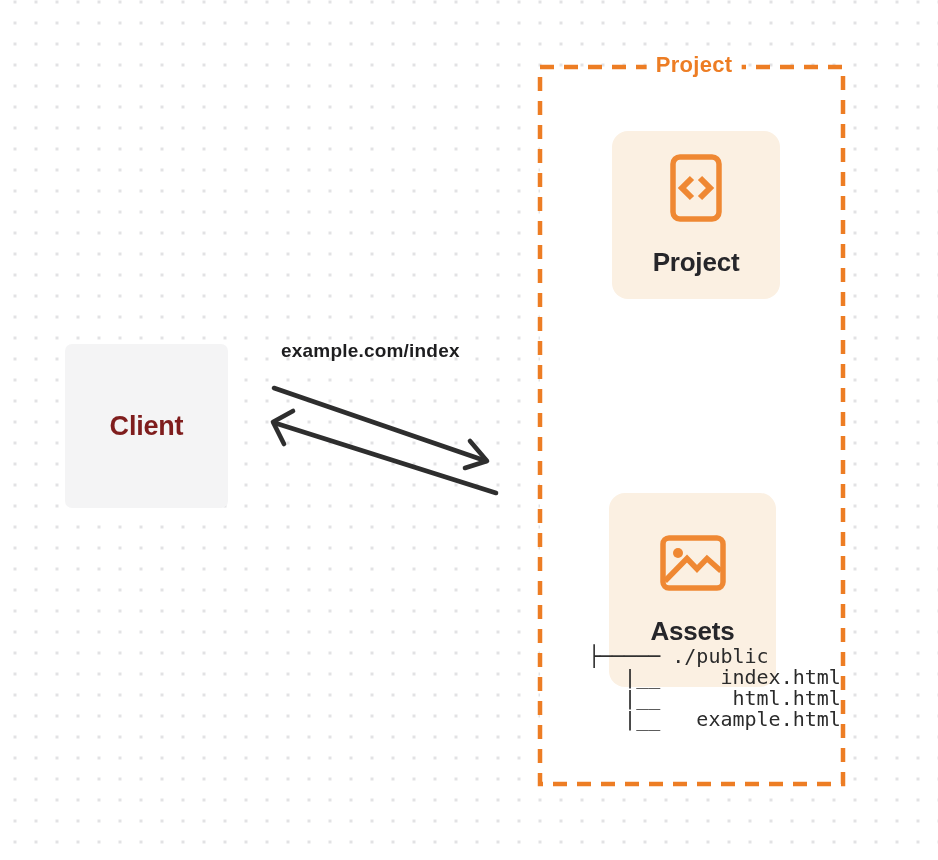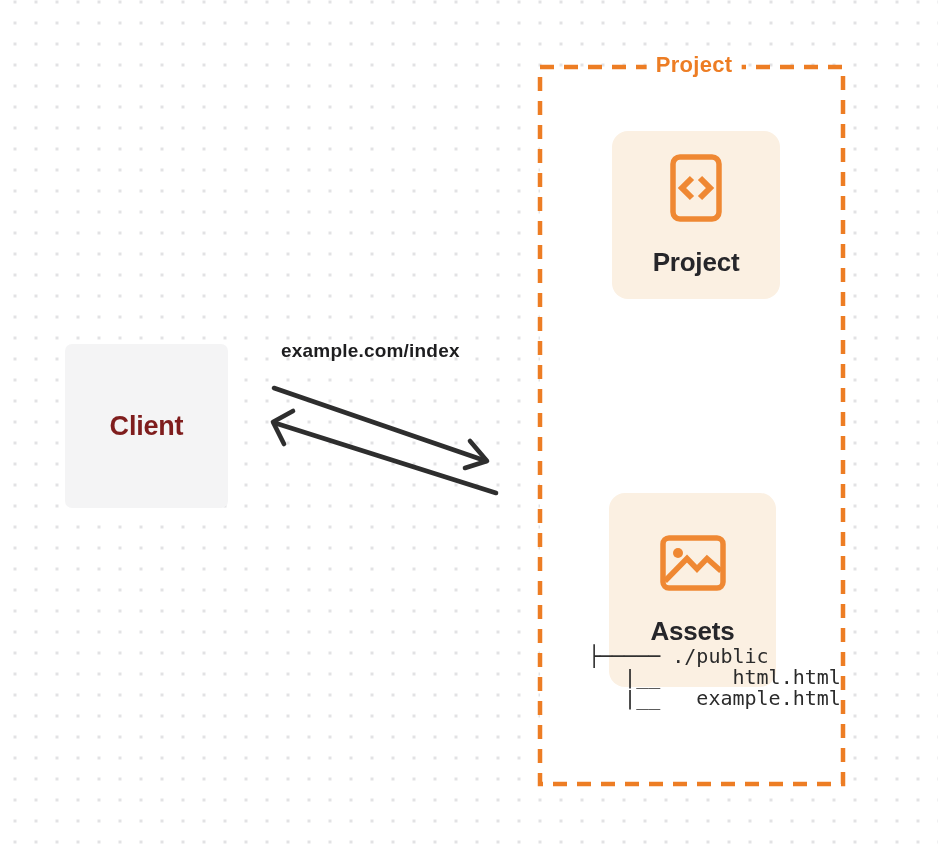--- a/index.html
+++ b/index.html
@@ -127,17 +127,18 @@
         <rect x="3" y="3" width="60" height="50" rx="6" fill="none" stroke="#EF8833" stroke-width="5.5"></rect>
         <circle cx="18" cy="18" r="5" fill="#EF8833"></circle>
         <path d="M5,46 L27,23.5 L37,34 L47,23.5 L61,36" fill="none" stroke="#EF8833" stroke-width="5.5" stroke-linejoin="miter"></path>
       </svg>
     </span>
     <span class="card-label">Assets</span>
   </div>
 
   <div class="file-tree">
     <div class="tree-line">├───── ./public</div>
+    <div class="tree-line">   |__     index.html</div>
     <div class="tree-line">   |__      html.html</div>
     <div class="tree-line">   |__   example.html</div>
   </div>
 
 </div>
 
 </body></html>

